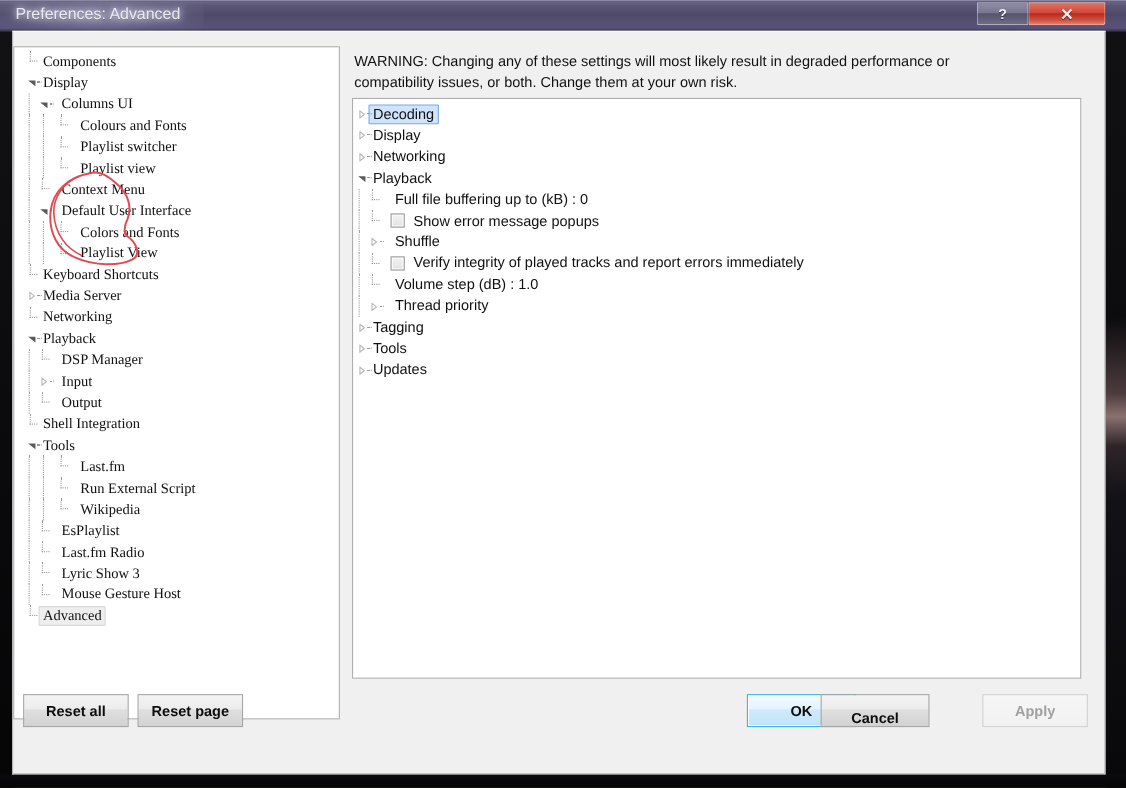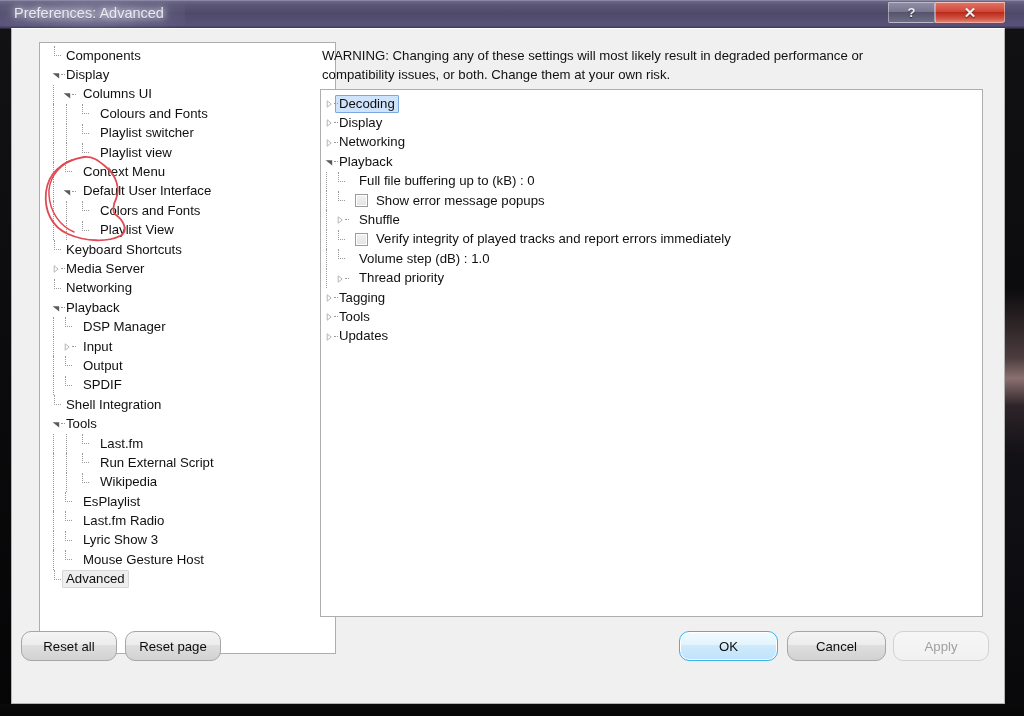--- a/index.html
+++ b/index.html
@@ -112,27 +112,28 @@
     width: 994px; height: 676px;
     background: #f0f0f0;
     border: 1px solid #b4b4b4;
     border-top: 1px solid #fbfbfb;
     box-sizing: border-box;
   }
 
   
   #left-tree {
     position: absolute;
-    left: 27px; top: 13px;
+    left: 0; top: 13px;
     width: 297px; height: 612px;
     background: #ffffff;
     border: 1px solid #aeaeae;
     box-sizing: border-box;
     overflow: hidden;
     padding-top: 3px;
+    font-family: Liberation Serif, serif;
   }
 
   
   #warning {
     position: absolute;
     left: 310px; top: 17px;
     width: 600px;
     font-size: 13.2px;
     color: #111;
     line-height: 19px;
@@ -216,26 +217,27 @@
   }
 
   
   .btn {
     position: absolute;
     height: 30px;
     font-size: 13.2px;
     color: #0d0d0d;
     background: linear-gradient(to bottom,#f4f4f4 0%,#ececec 45%,#dfdfdf 47%,#d2d2d2 100%);
     border: 1px solid #a6a6a6;
-    border-radius: 10px;
+    border-radius: 0;
     box-sizing: border-box;
     display: flex;
     align-items: center;
     justify-content: center;
     font-family: "Liberation Sans", sans-serif;
+    font-weight: bold;
   }
   #btn-ok {
     background: linear-gradient(to bottom,#f2fbff 0%,#e2f4fd 45%,#cfeafb 47%,#bfe3fa 100%);
     border: 1px solid #3bb3ec;
     box-shadow: inset 0 0 0 1px #ffffff;
   }
   #btn-apply {
     color: #a0a0a0;
     background: linear-gradient(to bottom,#f6f6f6 0%,#f1f1f1 100%);
     border: 1px solid #d2d2d2;
@@ -458,30 +460,20 @@
             <span class="vline" style="left: 13px;"></span>
           </span>
           <span class="gutter" style="width: 17px;">
             <span class="vline half" style="left: 3px;"></span>
             <span class="tick" style="left: 3px;"></span>
           </span>
           <span class="label">Output</span>
         </div>
         <div class="row">
           <span class="gutter" style="width: 22px;">
-            <span class="vline" style="left: 13px;"></span>
-          </span>
-          <span class="gutter" style="width: 17px;">
-            <span class="vline half" style="left: 3px;"></span>
-            <span class="tick" style="left: 3px;"></span>
-          </span>
-          <span class="label">SPDIF</span>
-        </div>
-        <div class="row">
-          <span class="gutter" style="width: 22px;">
             <span class="vline half" style="left: 14px;"></span>
             <span class="tick" style="left: 14px;"></span>
           </span>
           <span class="label">Shell Integration</span>
         </div>
         <div class="row">
           <span class="gutter" style="width: 22px;">
             <span class="exp" style="left: 12px;">
               <svg width="8" height="8" viewBox="0 0 8 8">
                 <path d="M0.6 2.2 L7.2 2.2 L7.2 7.4 Z" fill="#5a5a5a"></path>
@@ -733,21 +725,21 @@
 
     <div class="btn" id="btn-reset-all" style="left:9px;  top:602px; width:96px;">
       <span>Reset all</span>
     </div>
     <div class="btn" id="btn-reset-page" style="left:113px;top:602px; width:96px;">
       <span>Reset page</span>
     </div>
     <div class="btn" id="btn-ok" style="left:667px;top:602px; width:99px;">
       <span>OK</span>
     </div>
-    <div class="btn" id="btn-cancel" style="left:775px;top:602px; width:99px;">
+    <div class="btn" id="btn-cancel" style="left:734px;top:602px; width:99px;align-items:flex-end;">
       <span>Cancel</span>
     </div>
     <div class="btn" id="btn-apply" style="left:881px;top:602px; width:96px;">
       <span>Apply</span>
     </div>
 
     <svg id="ink" viewBox="0 0 994 676">
       <path d="M 72 128 C 48 132 36 146 34 163 C 32 182 40 198 56 205
                C 74 213 96 213 108 207 C 118 202 110 190 104 186
                C 100 183 101 176 104 170 C 108 160 105 147 94 138

